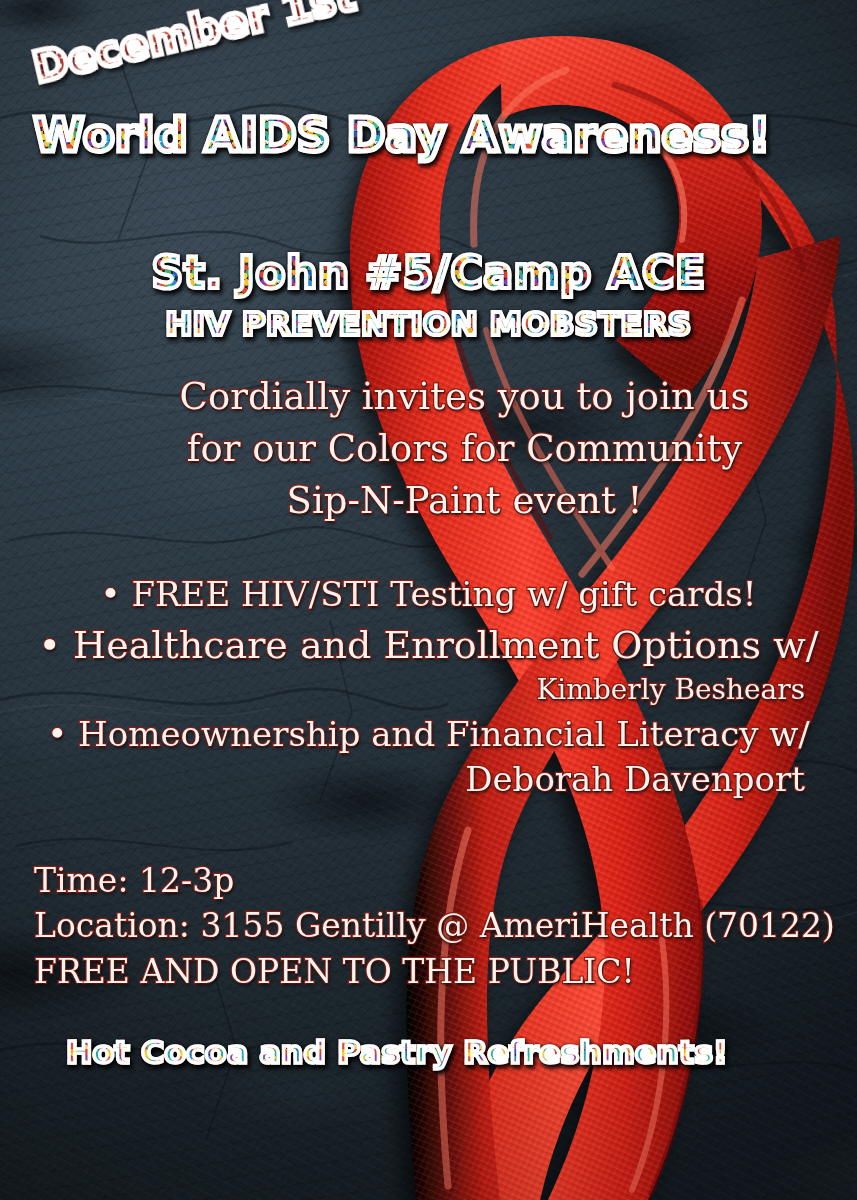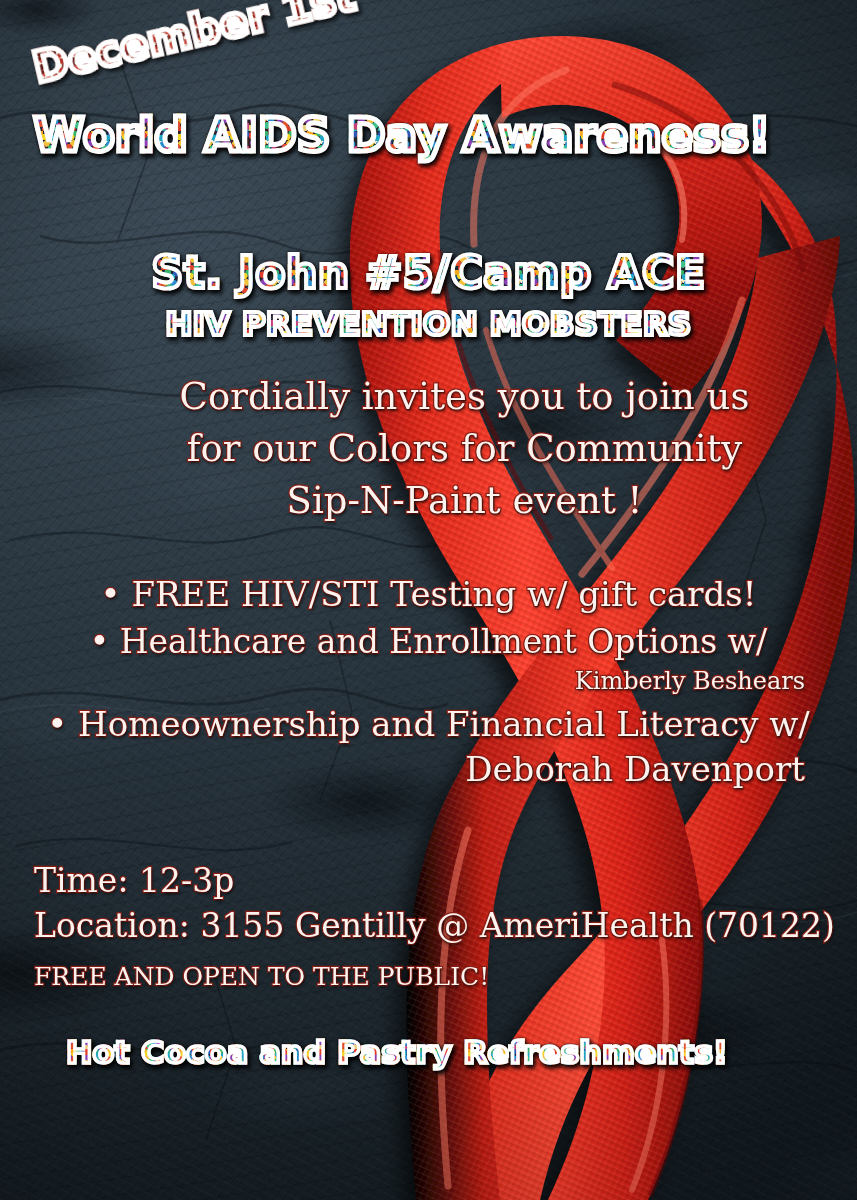--- a/index.html
+++ b/index.html
@@ -339,44 +339,44 @@
   <div class="txt" style="left:0;top:535px;width:857px;margin-top:40px;">
 
     <div style="text-align:center;">
       <span class="body-copy" style="font-size:34px;">
         <span class="bullet-dot">•</span>
         <span>FREE HIV/STI Testing w/ gift cards!</span>
       </span>
     </div>
 
     <div style="text-align:center;margin-top:9px;">
-      <span class="body-copy" style="font-size:33px;">
+      <span class="body-copy" style="font-size:38px;">
         <span class="bullet-dot">•</span>
         <span>Healthcare and Enrollment Options w/</span>
       </span>
     </div>
     <div style="text-align:right;padding-right:52px;margin-top:6px;">
-      <span class="body-copy" style="font-size:24px;">Kimberly Beshears</span>
+      <span class="body-copy" style="font-size:28px;">Kimberly Beshears</span>
     </div>
 
     <div style="text-align:center;margin-top:9px;">
       <span class="body-copy" style="font-size:34px;">
         <span class="bullet-dot">•</span>
         <span>Homeownership and Financial Literacy w/</span>
       </span>
     </div>
     <div style="text-align:right;padding-right:52px;margin-top:6px;">
       <span class="body-copy" style="font-size:34px;">Deborah Davenport</span>
     </div>
   </div>
 
   <div class="txt" style="left:34px;top:862px;">
     <div class="body-copy" style="font-size:33px;">Time: 12-3p</div>
     <div class="body-copy" style="font-size:33px;margin-top:7px;">Location:  3155 Gentilly @ AmeriHealth (70122)</div>
-    <div class="body-copy" style="font-size:25px;margin-top:16px;">FREE AND OPEN TO THE PUBLIC!</div>
+    <div class="body-copy" style="font-size:33px;margin-top:7px;">FREE AND OPEN TO THE PUBLIC!</div>
   </div>
 
   <div class="txt c" style="left:0;top:1034px;width:728px;text-align:right;">
     <span class="confetti xs" style="font-size:31px;">Hot Cocoa and Pastry Refreshments!</span>
   </div>
 
   <div class="bg-vig"></div>
 </div>
 
 </body></html>

